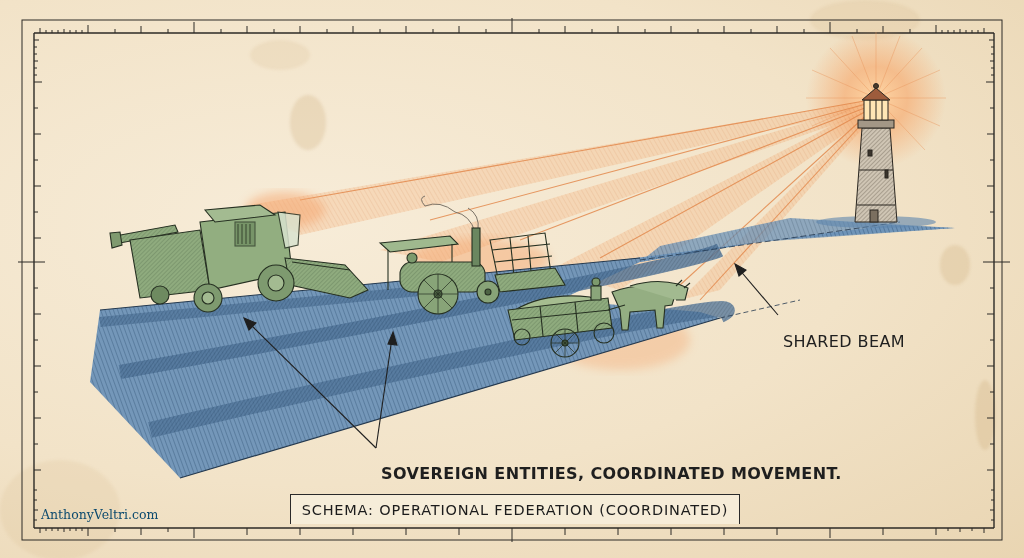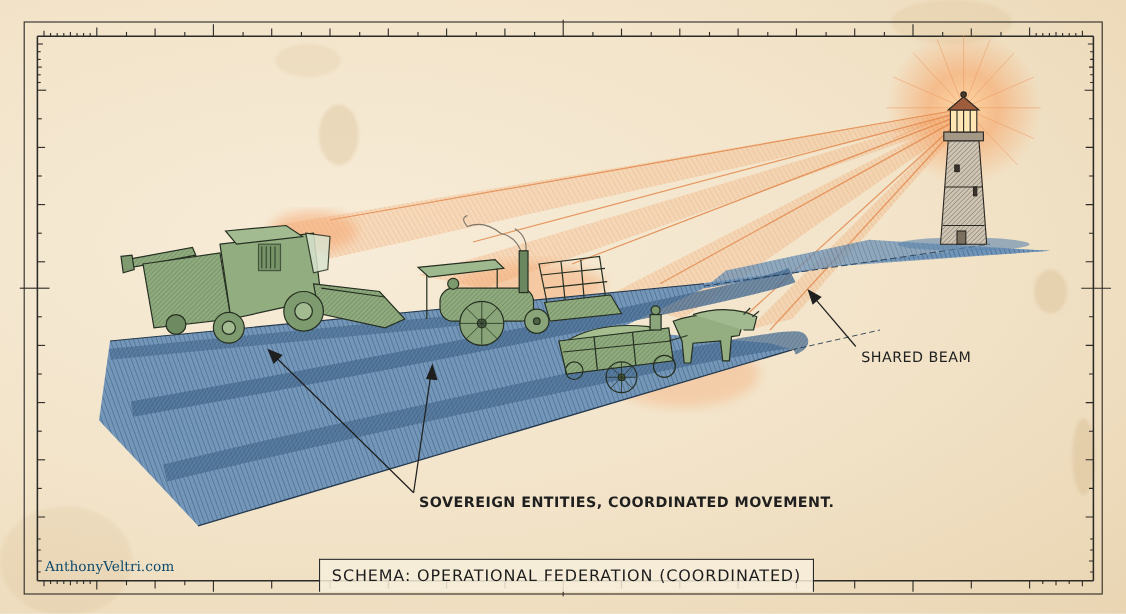--- a/index.html
+++ b/index.html
@@ -5,24 +5,24 @@
   html, body { margin:0; padding:0; }
   body {
     width:1024px; height:558px; overflow:hidden; position:relative;
     background: radial-gradient(ellipse at 30% 40%, #f7ecd8 0%, #f2e3c8 55%, #e9d5b2 100%);
     font-family: "DejaVu Sans", sans-serif;
   }
   .stain { position:absolute; border-radius:50%; background:rgba(196,160,105,0.22); filter:blur(1.5px); }
   #scene { position:absolute; left:0; top:0; width:1024px; height:558px; }
   .label {
     position:absolute; color:#1f1f1f; font-family:"DejaVu Sans", sans-serif;
-    font-size:13px; letter-spacing:0.4px; line-height:15px; text-transform:uppercase;
+    font-size:16px; letter-spacing:0.4px; line-height:15px; text-transform:uppercase;margin-top:16px;
   }
   #title-box {
-    position:absolute; left:290px; top:508px; width:450px; height:30px;
+    position:absolute; left:290px; top:494px; width:450px; height:30px;
     border:1.6px solid #2a2a2a; border-bottom:none; background:rgba(247,238,220,0.85);
     display:flex; align-items:center; justify-content:center; box-sizing:border-box;
   }
   #title-text { font-size:14.5px; letter-spacing:0.8px; color:#1c1c1c; }
   #signature {
     position:absolute; left:41px; top:507px; font-family:"DejaVu Serif", serif;
     font-size:12.5px; color:#0c4a6e;
   }
 </style>
 </head>

